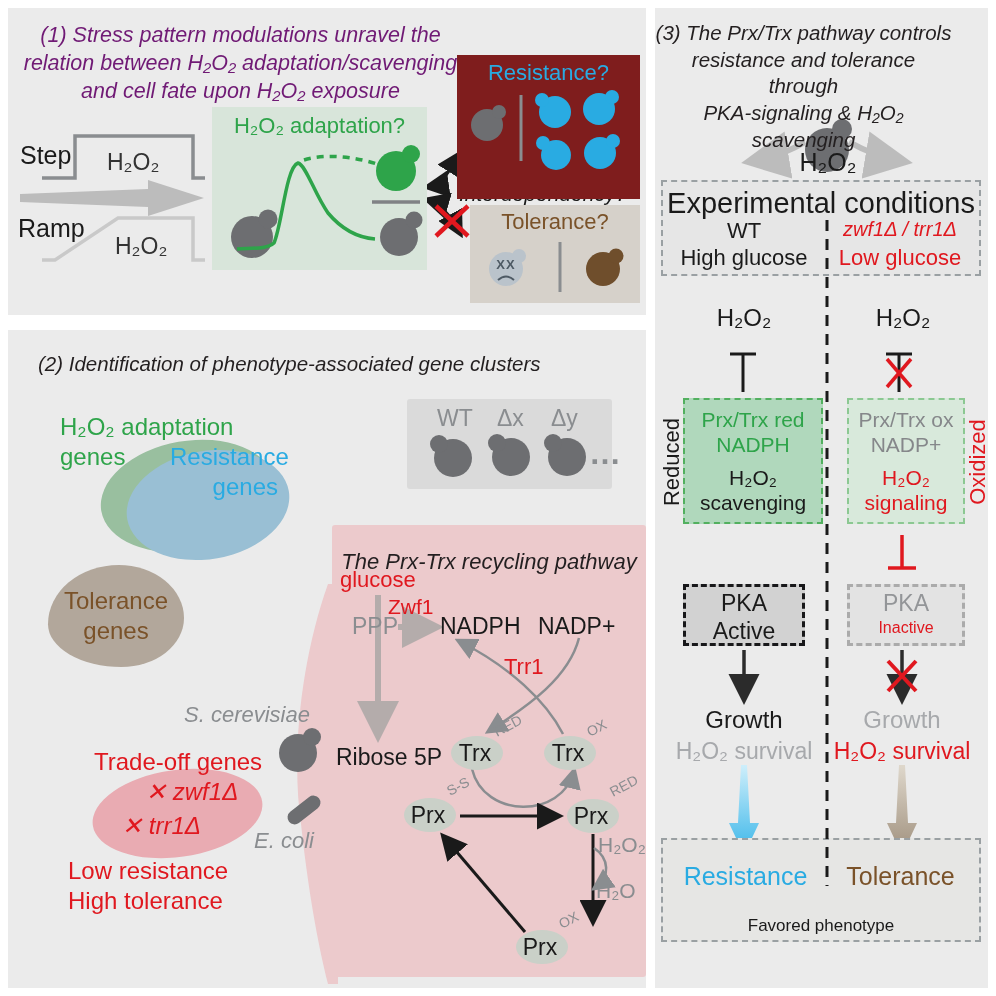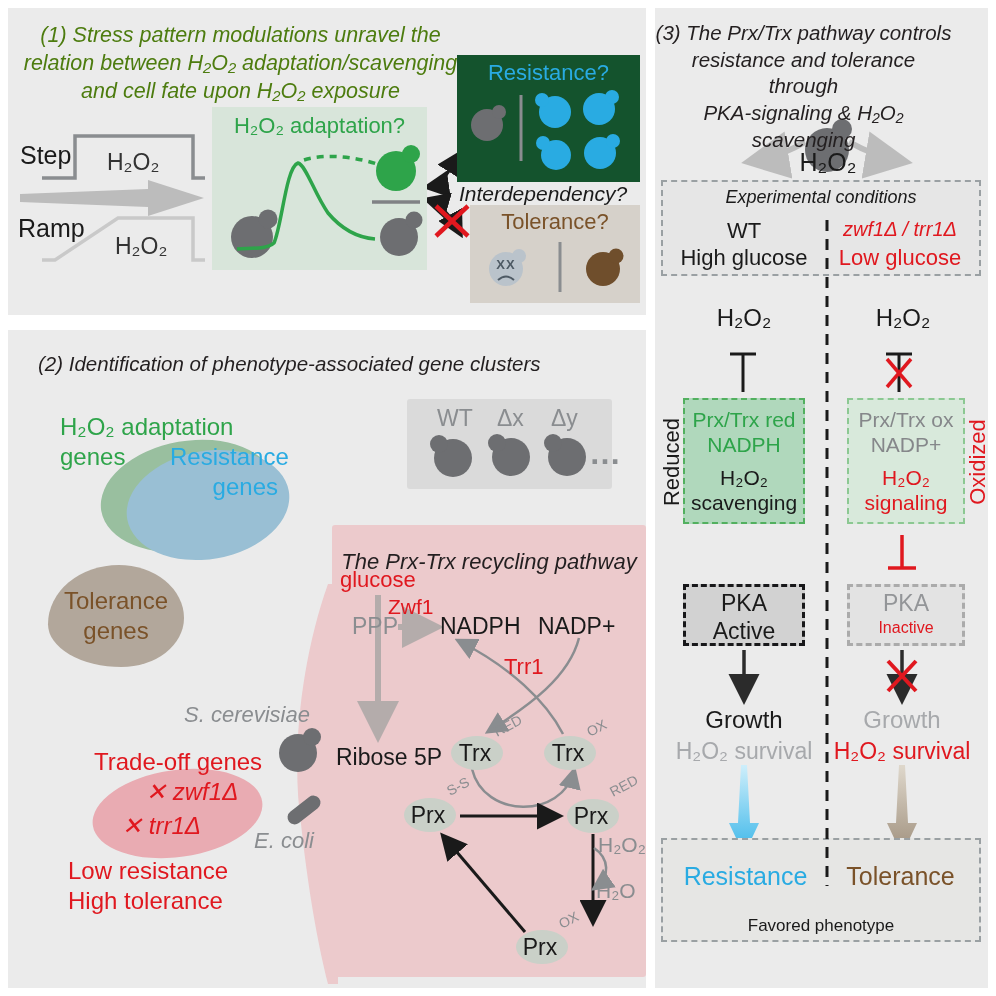--- a/index.html
+++ b/index.html
@@ -40,21 +40,21 @@
       <polyline points="34,252 47,252 110,210 185,210 185,252 197,252" fill="none" stroke="#c9c9c9" stroke-width="3.5"></polyline>
 
       <path d="M 420,179 C 434,177 442,162 452,146" fill="none" stroke="#1a1a1a" stroke-width="3" marker-start="url(#ab1)" marker-end="url(#ab1)"></path>
       <path d="M 420,192 C 434,196 444,210 452,225" fill="none" stroke="#1a1a1a" stroke-width="3" marker-start="url(#ab1)" marker-end="url(#ab1)"></path>
       <g>
         <line x1="428" y1="198" x2="460" y2="228" stroke="#e0181f" stroke-width="4.5"></line>
         <line x1="460" y1="198" x2="428" y2="228" stroke="#e0181f" stroke-width="4.5"></line>
       </g>
     </svg>
 
-    <div class="p c i w" style="left:10px;top:14px;width:445px;font-size:21.5px;line-height:1.3;color:#4d7c0f;">(1) Stress pattern modulations unravel the
+    <div class="p c i w" style="left:10px;top:14px;width:445px;font-size:21.5px;line-height:1.3;color:#701a75;">(1) Stress pattern modulations unravel the
 relation between H₂O₂ adaptation/scavenging
 and cell fate upon H₂O₂ exposure</div>
     <div class="p dk" style="left:12px;top:133px;font-size:25px;">Step</div>
     <div class="p" style="left:99px;top:141px;font-size:23px;color:#333;">H₂O₂</div>
     <div class="p dk" style="left:10px;top:206px;font-size:25px;">Ramp</div>
     <div class="p" style="left:107px;top:225px;font-size:23px;color:#333;">H₂O₂</div>
     <div class="p i dk c" style="left:430px;top:174px;width:210px;font-size:21px;">Interdependency?</div>
 
     <div class="p" style="left:204px;top:99px;width:215px;height:163px;background:#d8e5da;">
       <svg class="p" style="left:0;top:0;" width="215" height="163">
@@ -64,21 +64,21 @@
         <path d="M 92,53 C 115,46 145,50 168,58" fill="none" stroke="#2ea44a" stroke-width="3.5" stroke-dasharray="7,6"></path>
         <circle cx="184" cy="64" r="20" fill="#2ea44a"></circle>
         <circle cx="199" cy="47" r="9" fill="#2ea44a"></circle>
         <line x1="160" y1="95" x2="208" y2="95" stroke="#808285" stroke-width="3.5"></line>
         <circle cx="187" cy="130" r="19" fill="#6d6e71"></circle>
         <circle cx="202" cy="113" r="8.5" fill="#6d6e71"></circle>
       </svg>
       <div class="p c grn" style="left:0;top:6px;width:215px;font-size:22px;">H₂O₂ adaptation?</div>
     </div>
 
-    <div class="p" style="left:449px;top:47px;width:183px;height:127px;background:#14532d;">
+    <div class="p" style="left:449px;top:47px;width:183px;height:144px;background:#7f1d1d;">
       <svg class="p" style="left:0;top:0;" width="183" height="127">
         <circle cx="30" cy="70" r="16" fill="#6d6e71"></circle>
         <circle cx="42" cy="57" r="7" fill="#6d6e71"></circle>
         <line x1="64" y1="40" x2="64" y2="106" stroke="#8a8d90" stroke-width="3"></line>
         <g fill="#29abe2">
           <circle cx="98" cy="57" r="16"></circle>
             <circle cx="85" cy="45" r="7"></circle>
           <circle cx="142" cy="54" r="16"></circle>
             <circle cx="155" cy="42" r="7"></circle>
           <circle cx="99" cy="100" r="15"></circle>
@@ -271,31 +271,31 @@
       <polygon points="86,757 92,757 95,815 104,815 89,847 74,815 83,815" fill="url(#gradBlue)"></polygon>
       <polygon points="244,757 250,757 253,815 262,815 247,847 232,815 241,815" fill="url(#gradTan)"></polygon>
     </svg>
 
     <div class="p c i w" style="left:0;top:12px;width:297px;font-size:20.5px;line-height:1.3;color:#231f20;">(3) The Prx/Trx pathway controls
 resistance and tolerance through
 PKA-signaling &amp; H₂O₂ scavenging</div>
     <div class="p c dk" style="left:113px;top:140px;width:120px;font-size:25px;">H₂O₂</div>
 
     <div class="p" style="left:6px;top:172px;width:320px;height:96px;background:#e6e6e6;border:2px dashed #9aa0a3;box-sizing:border-box;">
-      <div class="p c dk" style="left:0;top:5px;width:316px;font-size:18px;font-style:italic;">Experimental conditions</div>
+      <div class="p c dk" style="left:0;top:5px;width:316px;font-size:29px;">Experimental conditions</div>
       <div class="p c dk" style="left:6px;top:36px;width:150px;font-size:22px;">WT</div>
       <div class="p c dk" style="left:6px;top:63px;width:150px;font-size:22px;">High glucose</div>
       <div class="p c red i" style="left:162px;top:36px;width:150px;font-size:20px;">zwf1Δ / trr1Δ</div>
       <div class="p c red" style="left:162px;top:63px;width:150px;font-size:22px;">Low glucose</div>
     </div>
 
     <div class="p c dk" style="left:29px;top:296px;width:120px;font-size:24px;">H₂O₂</div>
     <div class="p c dk" style="left:188px;top:296px;width:120px;font-size:24px;">H₂O₂</div>
 
-    <div class="p" style="left:28px;top:390px;width:122px;height:126px;background:#b0d8bc;border:2px dashed #52b05f;box-sizing:border-box;display:flex;flex-direction:column;align-items:center;justify-content:center;line-height:1.2;">
+    <div class="p" style="left:28px;top:390px;width:140px;height:126px;background:#b0d8bc;border:2px dashed #52b05f;box-sizing:border-box;display:flex;flex-direction:column;align-items:center;justify-content:center;line-height:1.2;">
       <span class="grn" style="font-size:21px;">Prx/Trx red</span>
       <span class="grn" style="font-size:21px;">NADPH</span>
       <span class="dk" style="font-size:21px;margin-top:8px;">H₂O₂</span>
       <span class="dk" style="font-size:21px;">scavenging</span>
     </div>
     <div class="p vlabel dk" style="left:4px;top:518px;width:128px;font-size:22px;">Reduced</div>
 
     <div class="p" style="left:192px;top:390px;width:118px;height:126px;background:#d8e9db;border:2px dashed #8cc892;box-sizing:border-box;display:flex;flex-direction:column;align-items:center;justify-content:center;line-height:1.2;">
       <span style="font-size:21px;color:#85878a;">Prx/Trx ox</span>
       <span style="font-size:21px;color:#85878a;">NADP+</span>

